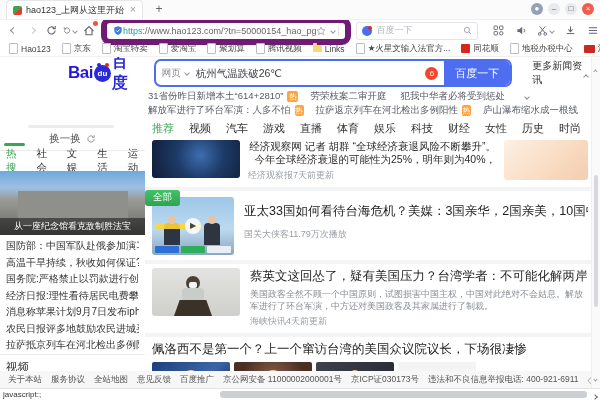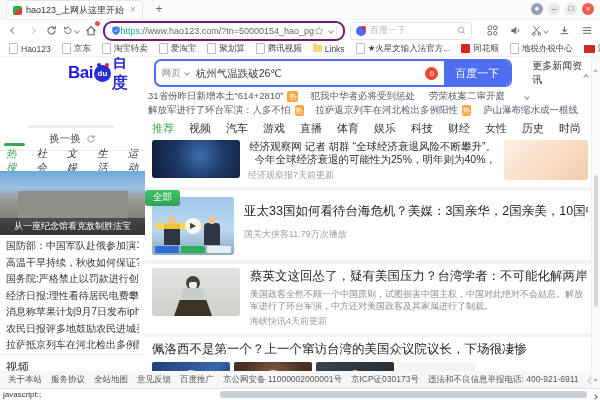--- a/index.html
+++ b/index.html
@@ -23,21 +23,21 @@
   
   .toolbar{height:21px;display:flex;align-items:center;padding:0 6px;gap:5px;}
   .tbtn{display:flex;align-items:center;justify-content:center;height:16px;min-width:14px;color:#555;}
   .chev{display:inline-block;border:solid #8a8f99;border-width:0 1.4px 1.4px 0;padding:2px;}
   .chev.left{transform:rotate(135deg);}  .chev.right{transform:rotate(-45deg);border-color:#c2c6cc;}
   .chev.down{transform:rotate(45deg);padding:1.5px;}
   .chev.up{transform:rotate(-135deg);padding:1.5px;}
   .caret{display:inline-block;border:solid #999;border-width:0 1px 1px 0;padding:1.5px;transform:rotate(45deg);margin-left:2px;}
   .home{position:relative;}
   .reddot{position:absolute;right:-2px;top:-2px;width:5px;height:5px;border-radius:50%;background:#f3503f;}
-  .addressbar{flex:0 0 212px;height:16px;border:2px solid #701a75;border-radius:9px;background:#fff;
+  .addressbar{flex:0 0 212px;height:16px;border:6px solid #701a75;border-radius:9px;background:#fff;
     display:flex;align-items:center;padding:0 6px;}
   .url{font-size:9px;white-space:nowrap;overflow:hidden;flex:1;color:#666;}
   .url .scheme{color:#1aa3a8;}
   .addr-right{display:flex;align-items:center;gap:3px;}
   .vdiv{width:1px;height:10px;background:#e5e5e5;}
   .minisearch{flex:0 0 110px;height:16px;border:1px solid #e3e5e9;border-radius:3px;display:flex;align-items:center;gap:4px;padding:0 5px;}
   .paw{width:10px;height:10px;border-radius:50%;background:radial-gradient(circle at 35% 35%,#4e6ef2 60%,#2932e1);position:relative;}
   .paw::after{content:"";position:absolute;right:0;top:0;width:4px;height:4px;border-radius:50%;background:#e1251b;}
   .ph-text{font-size:9px;color:#b0b3ba;flex:1;}
   .toolbar-icons{display:flex;align-items:center;gap:9px;margin-left:8px;color:#555;}
@@ -81,21 +81,21 @@
   .hot-badge{display:inline-block;width:11px;height:11px;margin:0 12px 0 -10px;background:#ffa43b;border-radius:2px;
     color:#fff;font-size:7.5px;line-height:11px;text-align:center;}
   .tick-chev{margin-left:6px;}
 
   
   .body-row{display:flex;align-items:stretch;height:253px;margin-top:4px;}
   .sidebar{width:145px;flex:0 0 145px;overflow:hidden;}
   .smudge{height:3px;width:86px;margin:4px 0 0 28px;background:#dcdcdc;opacity:.55;border-radius:2px;}
   .refresh-row{display:flex;align-items:center;justify-content:center;gap:5px;height:22px;font-size:10.5px;color:#555;}
   .sb-divider{border-top:1px solid #ebebeb;}
-  .sb-tabs{display:flex;align-items:center;gap:13px;height:20px;padding-left:6px;font-size:10.5px;color:#333;font-style:italic;}
+  .sb-tabs{display:flex;align-items:center;gap:13px;height:20px;padding-left:6px;font-size:10.5px;color:#333;}
   .sb-tab.active{color:#3ca554;position:relative;}
   .sb-tab.active::before{content:"";position:absolute;top:-4px;left:-2px;right:-2px;height:3px;background:#3ca554;border-radius:2px;}
   .sb-photo{width:145px;height:64px;position:relative;background:
     linear-gradient(180deg,#6ea9dd 0%,#9cc0e2 26%,#9a9a96 45%,#7b7b77 78%,#5c5c58 100%); text-decoration: underline;}
   .sb-photo::before{content:"";position:absolute;left:18px;top:20px;width:110px;height:34px;background:#8f8f8b;
     box-shadow:12px -8px 0 -4px #a3a39f, -10px 6px 0 -6px #85858[5];}
   .sb-caption{position:absolute;left:0;right:0;bottom:0;background:rgba(20,20,20,.55);color:#fff;font-size:9px;
     text-align:center;padding:2px 0;white-space:nowrap;overflow:hidden;}
   .sb-list{list-style:none;margin:3px 0 0;padding:0 6px;}
   .sb-list li{font-size:10px;color:#333;line-height:16.5px;white-space:nowrap;overflow:hidden;}
@@ -340,22 +340,22 @@
           <button class="search-btn">百度一下</button>
         </div>
         <span class="more-news">更多新闻资讯</span>
         <span class="collapse"><span class="chev up"></span></span>
       </div>
 
       <div class="ticker">
         <div class="ticker-line">
           <span class="t">31省份昨日新增本土“614+2810”</span>
           <span class="hot-badge">热</span>
+          <span class="t">劳荣枝案二审开庭</span>
           <span class="t">犯我中华者必将受到惩处</span>
-          <span class="t">劳荣枝案二审开庭</span>
           <span class="tick-chev"><span class="chev down"></span></span>
         </div>
         <div class="ticker-line">
           <span class="t">解放军进行了环台军演：人多不怕</span>
           <span class="hot-badge">热</span>
           <span class="t">拉萨返京列车在河北检出多例阳性</span>
           <span class="hot-badge">热</span>
           <span class="t">庐山瀑布缩水成一根线</span>
         </div>
       </div>

